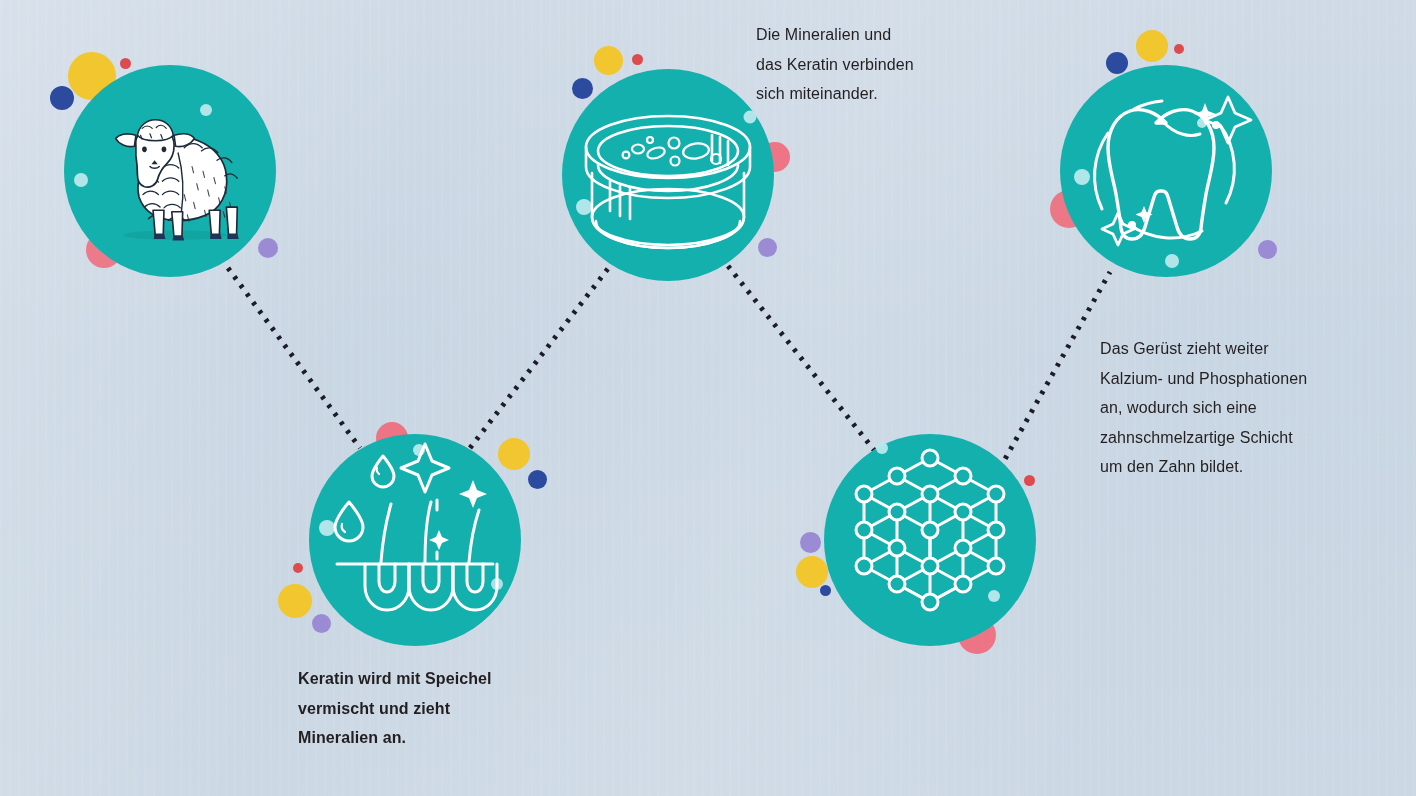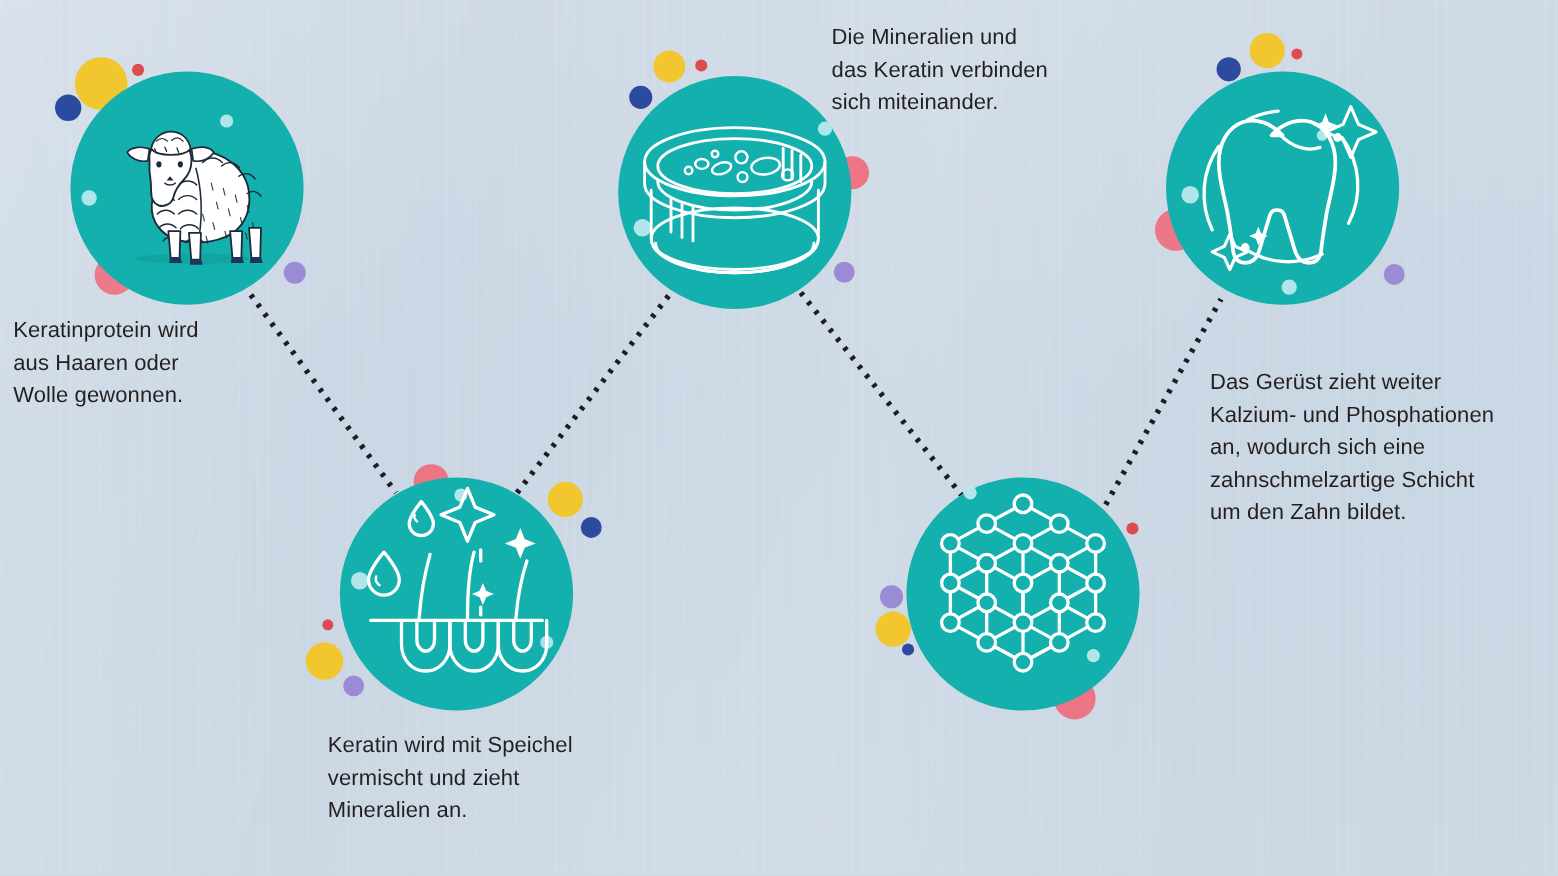--- a/index.html
+++ b/index.html
@@ -54,21 +54,21 @@
     height: 100%;
     overflow: visible;
   }
   .deco {
     position: absolute;
     border-radius: 50%;
   }
   .caption {
     position: absolute;
     color: #231f20;
-    font-size: 20px;
+    font-size: 16px;
     line-height: 29.5px;
     white-space: pre-line;
     letter-spacing: 0.1px;
   }
 </style>
 </head>
 <body>
 
 <div id="stage">
 
@@ -371,32 +371,29 @@
         <circle cx="106" cy="132" r="8"></circle>
         <circle cx="40" cy="132" r="8"></circle>
         <circle cx="172" cy="132" r="8"></circle>
         <circle cx="73" cy="150" r="8"></circle>
         <circle cx="139" cy="150" r="8"></circle>
         <circle cx="106" cy="168" r="8"></circle>
       </g>
     </svg>
   </div>
 
-  <div class="caption" style="left:12px; top:286px; width:300px;">Keratinprotein wird
-aus Haaren oder
-Wolle gewonnen.</div>
 
   <div class="caption" style="left:756px; top:20px; width:320px;">Die Mineralien und
 das Keratin verbinden
 sich miteinander.</div>
 
   <div class="caption" style="left:1100px; top:334px; width:330px;">Das Gerüst zieht weiter
 Kalzium- und Phosphationen
 an, wodurch sich eine
 zahnschmelzartige Schicht
 um den Zahn bildet.</div>
 
-  <div class="caption" style="left:298px; top:664px; width:340px;">Keratin wird mit Speichel
+  <div class="caption" style="left:298px; top:664px; width:340px;font-weight:bold;">Keratin wird mit Speichel
 vermischt und zieht
 Mineralien an.</div>
 
 
 </div>
 
 </body></html>

